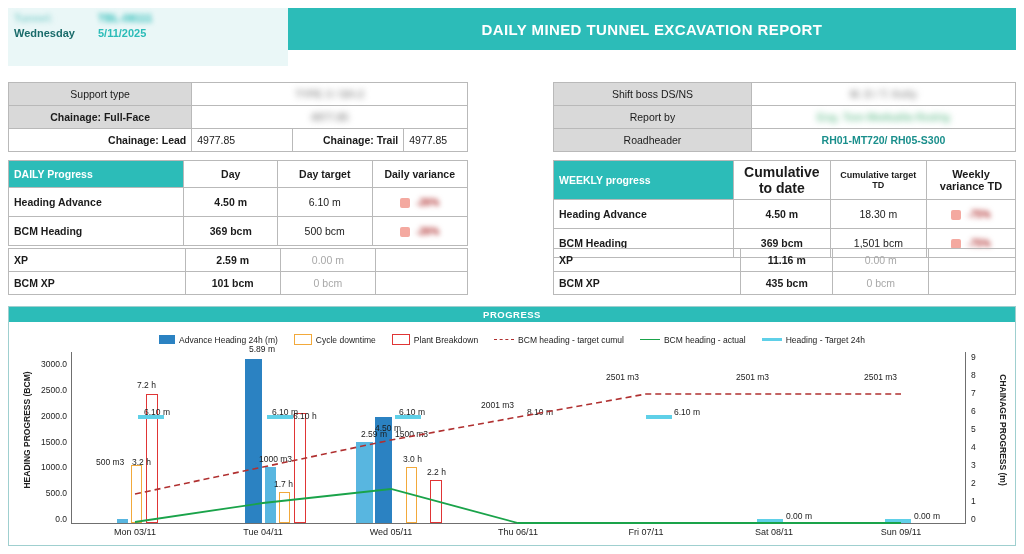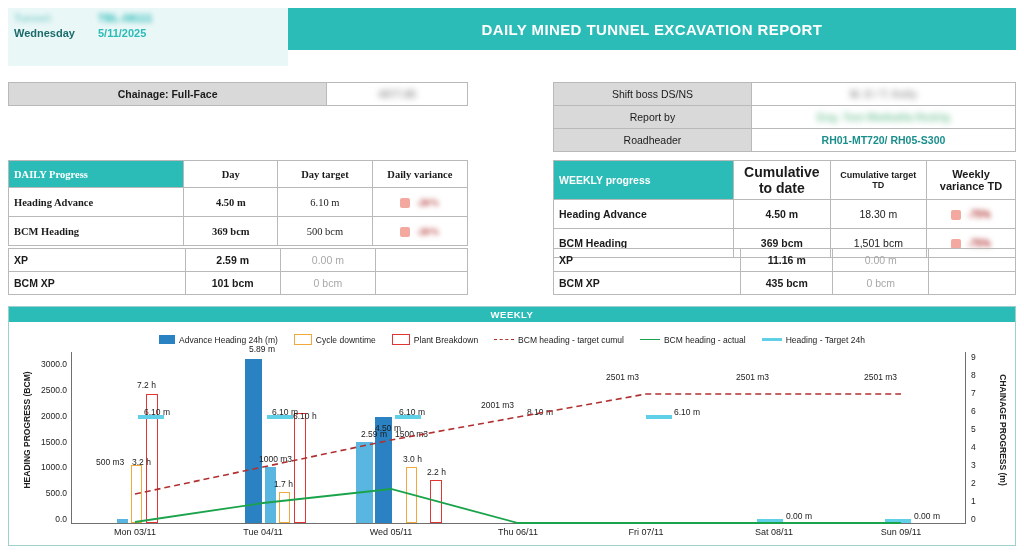--- a/index.html
+++ b/index.html
@@ -206,45 +206,63 @@
       <span class="lbl">Tunnel:</span><span class="val">TBL-08111</span>
     </div>
     <div class="date-line">
       <span class="lbl">Wednesday</span><span class="val">5/11/2025</span>
     </div>
   </div>
   <div class="header-title">DAILY MINED TUNNEL EXCAVATION REPORT</div>
 
   <table class="grid" style="left:8px; top:82px; width:460px;">
     <tbody>
+        <tr>
+      <td class="hdrgray" style="width:183px;">Support type</td>
+      <td class="c blurcell" style="width:275px;">TYPE 3 / SH-2</td>
+    </tr>
     <tr>
       <td class="hdrgray b">Chainage: Full-Face</td>
       <td class="c blurcell">4977.85</td>
     </tr>
+    <tr>
+      <td class="r b" style="width:183px;">Chainage: Lead</td>
+      <td style="padding:0;">
+        <table class="grid" style="position:static; width:100%; border:0;">
+          <tbody>
+                <tr>
+            <td class="l" style="width:90px; border:0; border-right:1px solid #b9b9b9;">4977.85</td>
+            <td class="r b" style="width:100px; border:0; border-right:1px solid #b9b9b9;">Chainage: Trail</td>
+            <td class="l" style="border:0;">4977.85</td>
+          </tr>
+        </tbody>
+            </table>
+      </td>
+    </tr>
   </tbody>
     </table>
 
   <table class="grid" style="left:553px; top:82px; width:463px;">
     <tbody>
         <tr>
       <td class="hdrgray" style="width:195px;">Shift boss DS/NS</td>
       <td class="c blurcell" style="width:266px;">M. D / T. Kelly</td>
     </tr>
     <tr>
       <td class="hdrgray">Report by</td>
       <td class="c blurcell greenish">Eng. Tom Mwikalila Rodrig</td>
     </tr>
     <tr>
       <td class="hdrgray">Roadheader</td>
       <td class="c tealtext">RH01-MT720/ RH05-S300</td>
     </tr>
   </tbody>
     </table>
 
-  <table class="grid" style="left:8px; top:160px; width:460px;font-family:Liberation Serif, serif;">
+  <table class="grid" style="left:8px; top:160px; width:460px;">
     <tbody>
         <tr>
       <td class="tealhdr l" style="width:183px; height:20px;">DAILY Progress</td>
       <td class="c b" style="width:92px;">Day</td>
       <td class="c b" style="width:92px;">Day target</td>
       <td class="c b" style="width:91px;">Daily variance</td>
     </tr>
     <tr>
       <td class="l b" style="height:22px;">Heading Advance</td>
       <td class="c b">4.50 m</td>
@@ -319,21 +337,21 @@
     <tr>
       <td class="l b">BCM XP</td>
       <td class="c b">435 bcm</td>
       <td class="c lightgray">0 bcm</td>
       <td></td>
     </tr>
   </tbody>
     </table>
 
   <div class="metrics-wrap">
-    <div class="metrics-title">WEEKLY</div>
+    <div class="metrics-title">PROGRESS</div>
 
     <div class="legend">
       <div class="item">
           <span class="sw bar-blue"></span>
           <span>Advance Heading 24h (m)</span>
         </div>
       <div class="item">
           <span class="sw bar-orange"></span>
           <span>Cycle downtime</span>
         </div>

